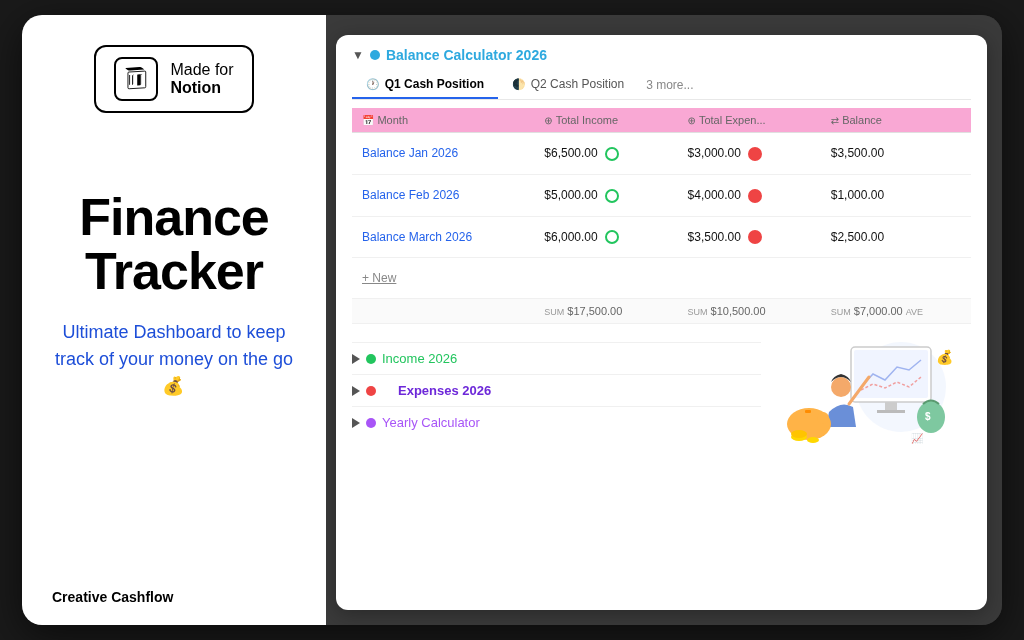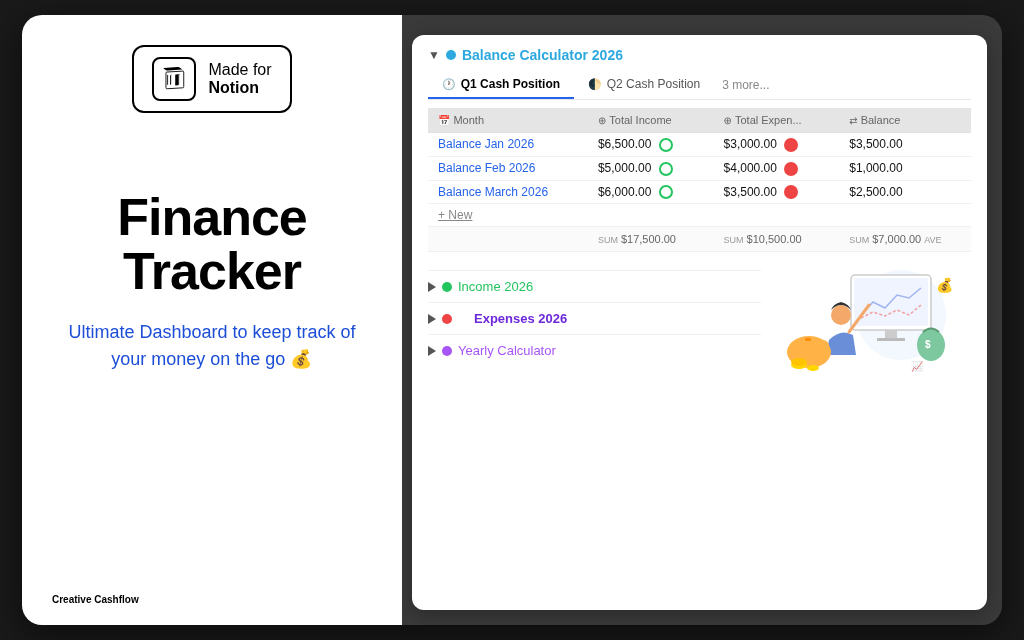--- a/index.html
+++ b/index.html
@@ -20,21 +20,21 @@
       background: #2a2a2a;
       border-radius: 20px;
       display: flex;
       overflow: hidden;
       box-shadow: 0 10px 40px rgba(0,0,0,0.6);
       position: relative;
     }
 
     
     .left-panel {
-      width: 380px;
+      width: 304px;
       background: #ffffff;
       display: flex;
       flex-direction: column;
       align-items: center;
       padding: 30px 30px 20px;
       flex-shrink: 0;
     }
 
     .notion-badge {
       border: 2px solid #000;
@@ -72,21 +72,21 @@
 
     .subtitle {
       font-size: 18px;
       color: #1d4ed8;
       text-align: center;
       line-height: 1.5;
       margin-bottom: auto;
     }
 
     .brand-footer {
-      font-size: 10px;
+      font-size: 14px;
       font-weight: 700;
       color: #000;
       align-self: flex-start;
       margin-top: 20px;
       text-align: center;
     }
 
     
     .right-panel {
       flex: 1;
@@ -176,32 +176,32 @@
     }
 
     
     .data-table {
       width: 100%;
       border-collapse: collapse;
       font-size: 12px;
     }
 
     .data-table th {
-      background: #e5e5e5;
+      background: #f9a8d4;
       padding: 6px 10px;
       text-align: left;
       font-size: 11px;
       color: #666;
       font-weight: 500;
       border-bottom: 1px solid #e0e0e0;
       white-space: nowrap;
     }
 
     .data-table td {
-      padding: 4px 10px;
+      padding: 13px 10px;
       border-bottom: 1px solid #f0f0f0;
       white-space: nowrap;
     }
 
     .cell-link {
       color: #2563eb;
       font-weight: 500;
     }
 
     .cell-amount {

